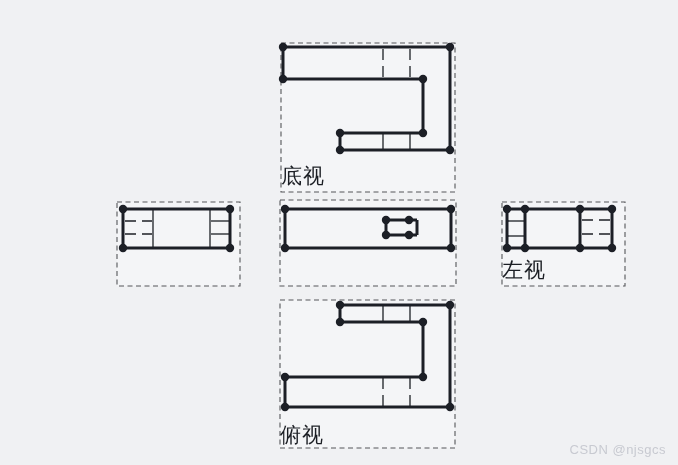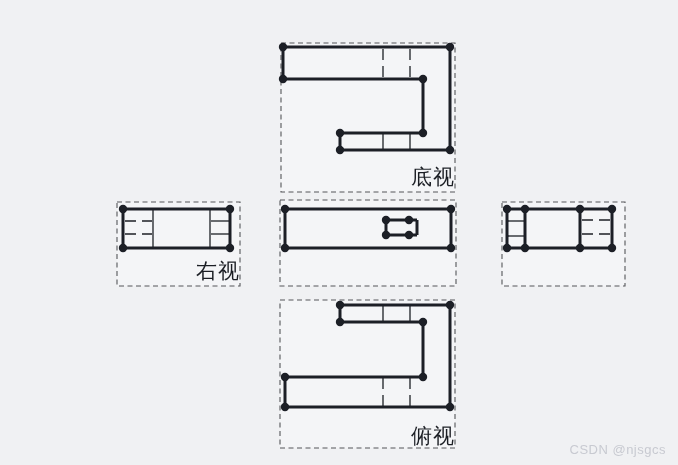--- a/index.html
+++ b/index.html
@@ -13,26 +13,27 @@
     position: relative;
     width: 678px; height: 465px;
   }
   #views-svg {
     position: absolute; left: 0; top: 0;
     width: 678px; height: 465px;
     display: block;
   }
   .view-label {
     position: absolute;
-    text-align: right;
+    text-align: left;
     font-size: 21px;
     line-height: 23px;
     color: #1b1e24;
     letter-spacing: 1px;
     user-select: none;
+    font-family: Liberation Serif, serif;
   }
   #label-bottom { left: 281px; top: 165px; width: 174px; }
   #label-right  { left: 117px; top: 259px; width: 123px; }
   #label-front  { left: 280px; top: 261px; width: 176px; }
   #label-left   { left: 502px; top: 259px; width: 123px; }
   #label-top    { left: 280px; top: 424px; width: 175px; }
   .watermark {
     position: absolute;
     right: 12px; bottom: 8px;
     font-size: 13px;
@@ -146,20 +147,20 @@
         <circle cx="423" cy="322" r="4.2" fill="#1c1f26"></circle>
         <circle cx="423" cy="377" r="4.2" fill="#1c1f26"></circle>
         <circle cx="285" cy="377" r="4.2" fill="#1c1f26"></circle>
         <circle cx="285" cy="407" r="4.2" fill="#1c1f26"></circle>
         <circle cx="450" cy="407" r="4.2" fill="#1c1f26"></circle>
       </g>
     </svg>
 
   <div class="view-label" id="label-bottom" style="color: rgb(27, 30, 36);">底视</div>
 
-  <div class="view-label" id="label-right" style="color: rgb(27, 30, 36);">右视</div>
 
 
+  <div class="view-label" id="label-left" style="color: rgb(27, 30, 36);">左视</div>
 
   <div class="view-label" id="label-top" style="color: rgb(27, 30, 36);">俯视</div>
 
   <div class="watermark" style="color: rgb(200, 202, 209);">CSDN @njsgcs</div>
 </div>
 
 </body></html>

